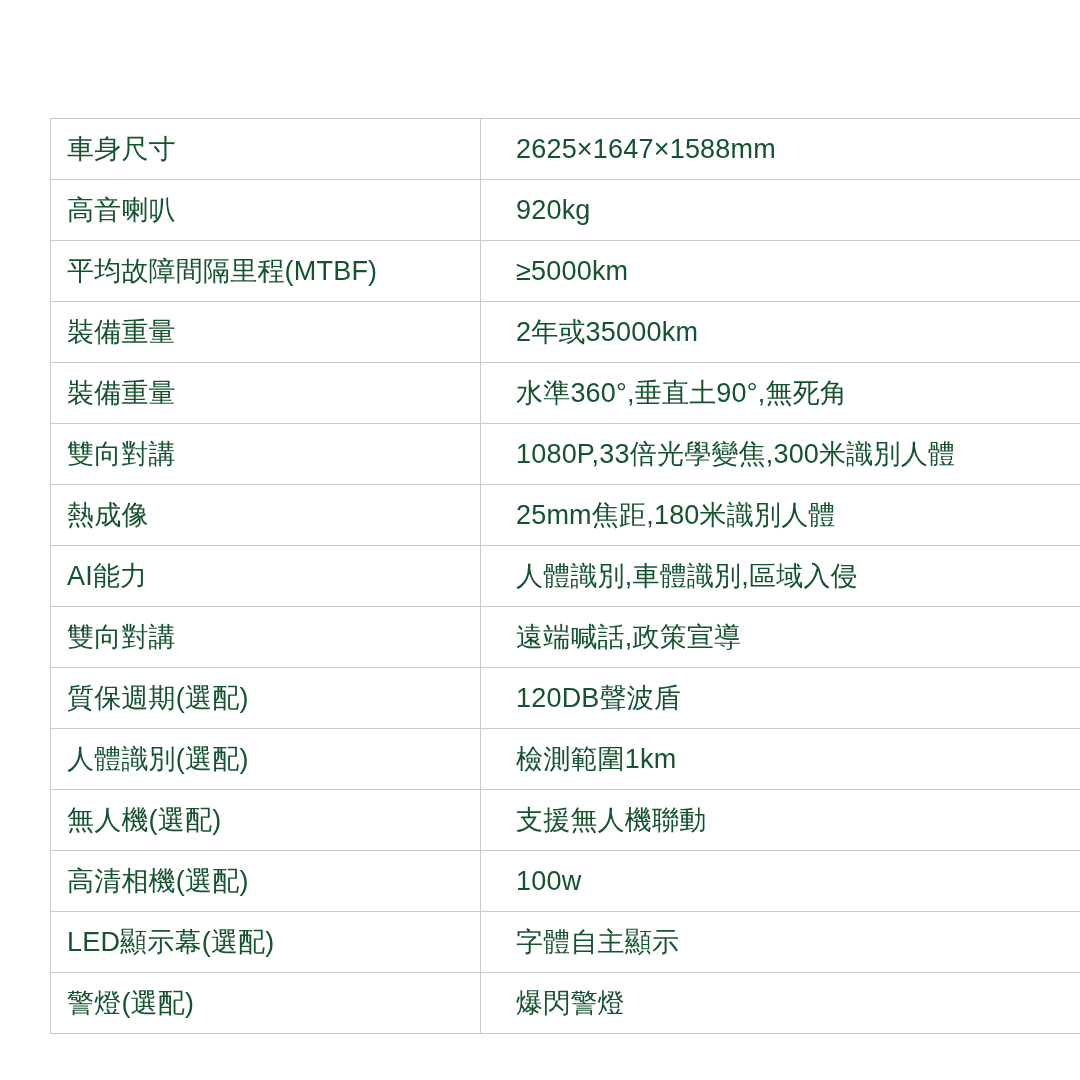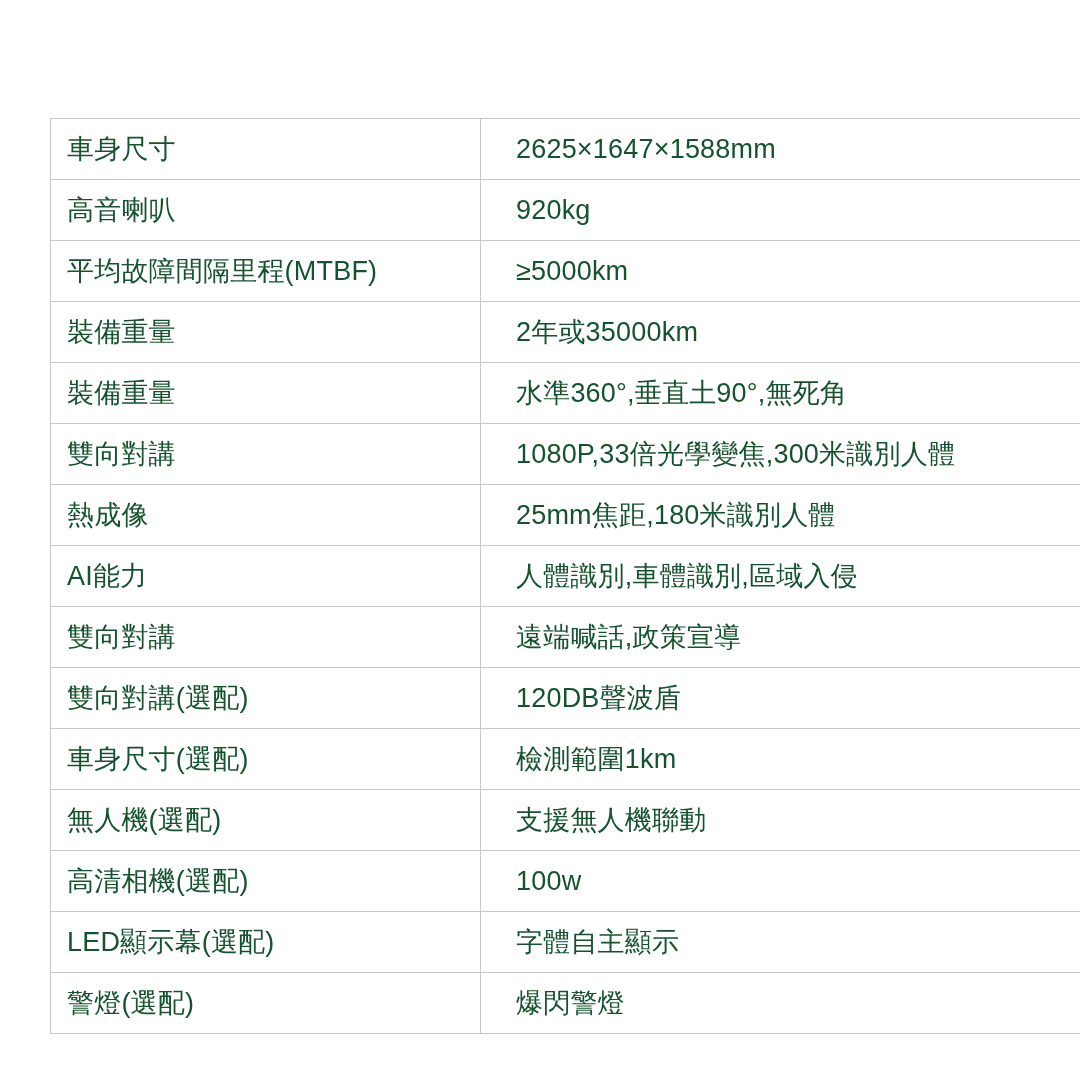--- a/index.html
+++ b/index.html
@@ -89,25 +89,25 @@
       </tr>
       <tr>
         <td class="label">AI能力</td>
         <td class="value">人體識別,車體識別,區域入侵</td>
       </tr>
       <tr>
         <td class="label">雙向對講</td>
         <td class="value">遠端喊話,政策宣導</td>
       </tr>
       <tr>
-        <td class="label">雙向對講(選配)</td>
+        <td class="label">質保週期(選配)</td>
         <td class="value">120DB聲波盾</td>
       </tr>
       <tr>
-        <td class="label">車身尺寸(選配)</td>
+        <td class="label">人體識別(選配)</td>
         <td class="value">檢測範圍1km</td>
       </tr>
       <tr>
         <td class="label">無人機(選配)</td>
         <td class="value">支援無人機聯動</td>
       </tr>
       <tr>
         <td class="label">高清相機(選配)</td>
         <td class="value">100w</td>
       </tr>

